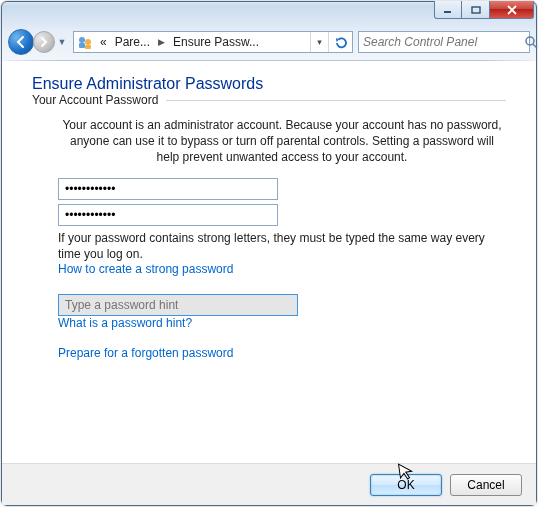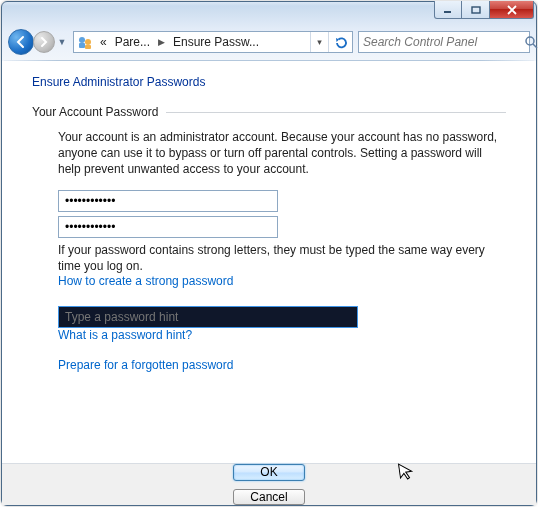--- a/index.html
+++ b/index.html
@@ -139,66 +139,65 @@
   .content {
     flex:1;
     background:#fff;
     padding: 14px 30px 8px 30px;
     overflow:auto;
     color:#222;
   }
   h1.page-title {
     color:#003399;
     font-weight: normal;
-    font-size: 12px;
-    margin-bottom: 16px;
+    font-size: 16px;
+    margin-bottom: 0;
   }
   .section-header {
     display:flex; align-items:center;
     margin-bottom: 10px;
     text-align: right;
   }
   .section-header .label { color:#222; margin-right:8px; }
   .section-header .line { flex:1; height:1px; background:#d0d4d9; }
   .body-indent { padding-left: 26px; }
-  .desc { line-height: 1.35; margin-bottom: 12px; }
+  .desc { line-height: 1.35; margin-bottom: 12px; text-align: center; }
   .pwd-field {
     width: 220px; height: 22px;
     border:1px solid #8ea8c3;
     background:#fff;
     padding: 0 6px;
     font-family: inherit; font-size:12px;
     display:block;
     margin-bottom: 4px;
     letter-spacing: 0px;
   }
   .note { line-height: 1.35; margin-top: 4px; }
   .link { color:#0066cc; cursor:pointer; }
   .hint-field {
-    width: 300px; height: 22px;
+    width: 240px; height: 22px;
     border:1px solid #3e94e8;
-    background:#0f172a;
+    background:#e5e5e5;
     padding:0 6px;
     font-family: inherit; font-size:12px;
     color:#777;
     margin-top: 18px;
     display:block;
   }
   .hint-note { margin-top: 4px; }
   
   .footer {
     height: 42px;
     background: #f0f0f0;
     border-top: 1px solid #d8dde3;
     display:flex;
     align-items:center;
     justify-content:flex-end;
     padding: 0 14px;
     gap: 8px;
-    flex-direction: column;
   }
   .btn {
     min-width: 72px;
     height: 22px;
     border: 1px solid #8b8b8b;
     border-radius: 3px;
     background: linear-gradient(#fdfdfd, #e7e7e7);
     font-family: inherit; font-size: 12px;
     cursor: pointer;
   }

